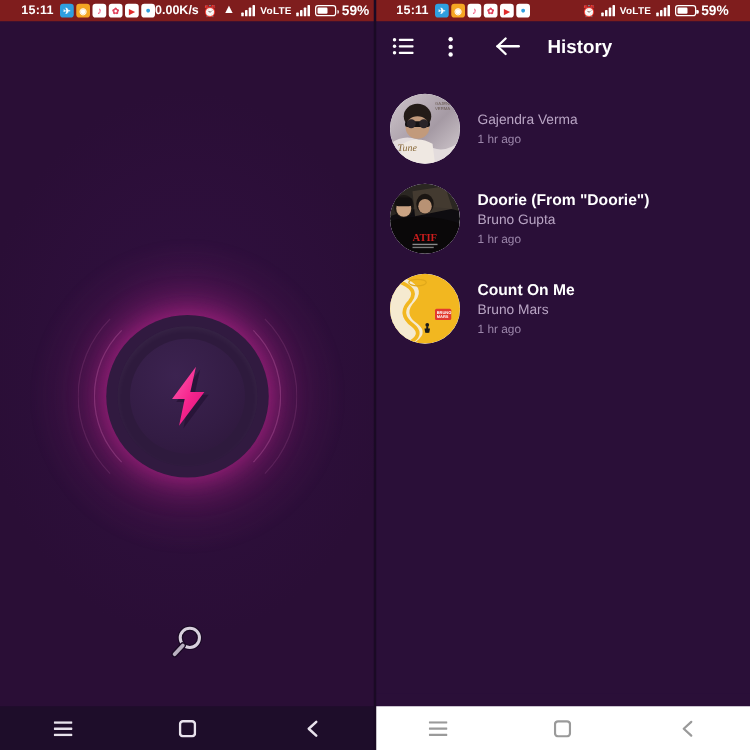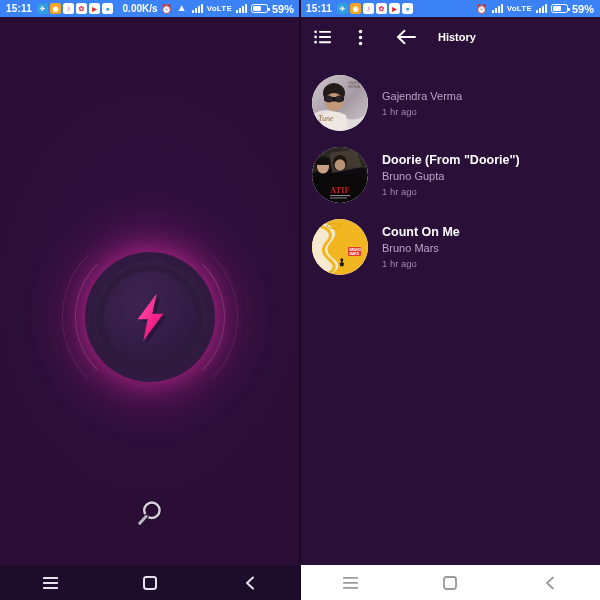--- a/index.html
+++ b/index.html
@@ -6,22 +6,22 @@
   html,body { width:600px; height:600px; overflow:hidden; background:#2a0f38;
               font-family:"Liberation Sans", sans-serif; }
 
   .screen { position:relative; width:600px; height:600px; display:flex; }
 
   .panel { position:relative; width:300px; height:600px; overflow:hidden; }
 
   
   .statusbar {
     position:absolute; top:0; left:0; width:300px; height:17px;
-    background:#3b82f6; display:flex; align-items:center;
-    padding:0 6px; z-index:20;
+    background:#7f1d1d; display:flex; align-items:center;
+    padding:0 17px; z-index:20;
   }
   .clock { color:#ffffff; font-size:10px; font-weight:bold; letter-spacing:.2px; }
   .notif-icons { display:flex; align-items:center; gap:2px; margin-left:5px; }
   .nicon { width:11px; height:11px; border-radius:2.5px; position:relative;
            display:flex; align-items:center; justify-content:center;
            font-size:7px; color:#fff; font-weight:bold; overflow:hidden; }
   .nicon.blue   { background:#2f9fe0; }
   .nicon.orange { background:#f5a623; }
   .nicon.pinkm  { background:#ffffff; }
   .nicon.pinkm::after { content:"♪"; color:#ef3a6a; font-size:8px; }
@@ -118,21 +118,21 @@
   .nav-glyph { display:block; }
 
   
   .right-body {
     position:absolute; top:17px; left:0; width:300px; height:538px;
     background:#2a0f38;
   }
   .appbar { height:40px; display:flex; align-items:center; padding:0 10px; gap:14px; }
   .ab-icon { width:24px; height:24px; display:flex; align-items:center;
              justify-content:center; cursor:pointer; }
-  .ab-title { color:#ffffff; font-size:11px; font-weight:bold; margin-left:6px; }
+  .ab-title { color:#ffffff; font-size:15px; font-weight:bold; margin-left:6px; }
 
   .list { padding-top:10px; }
   .row { display:flex; align-items:center; padding:8px 0 8px 12px; cursor:pointer; }
   .art { width:56px; height:56px; border-radius:50%; flex:none; overflow:hidden;
          position:relative; background:#ffffff; }
   .meta { margin-left:14px; min-width:0; }
   .title { color:#ffffff; font-size:12.5px; font-weight:bold; line-height:16px;
            white-space:nowrap; overflow:hidden; text-overflow:ellipsis; }
   .artist { color:#b9a5c4; font-size:11px; line-height:15px; margin-top:1px; }
   .time { color:#9c87ab; font-size:9.5px; line-height:14px; margin-top:1px; }

